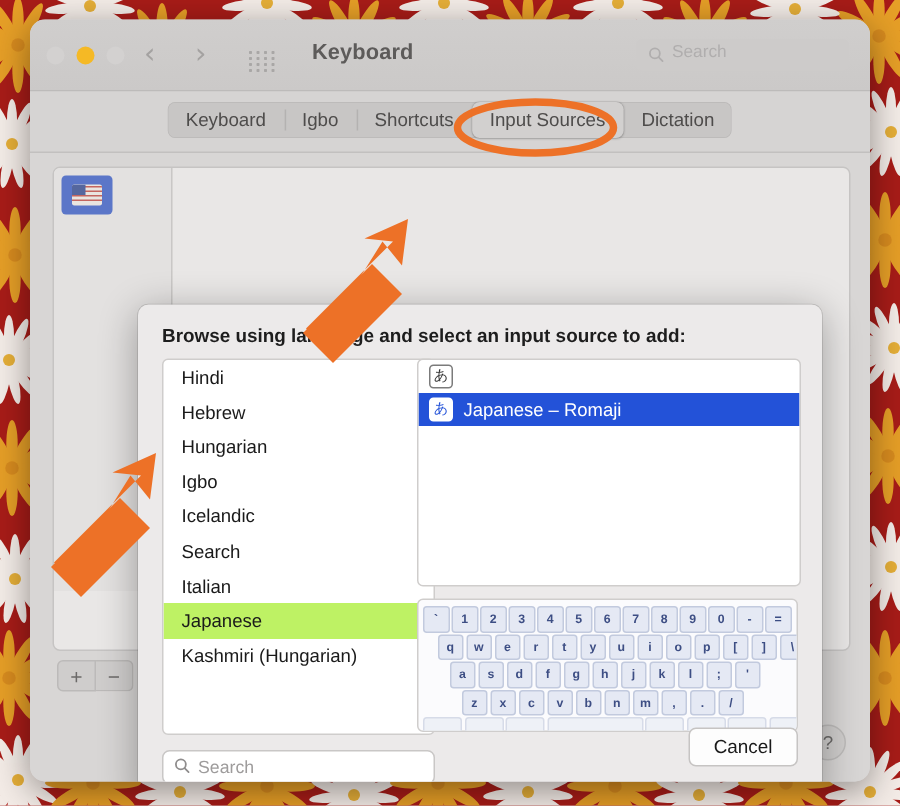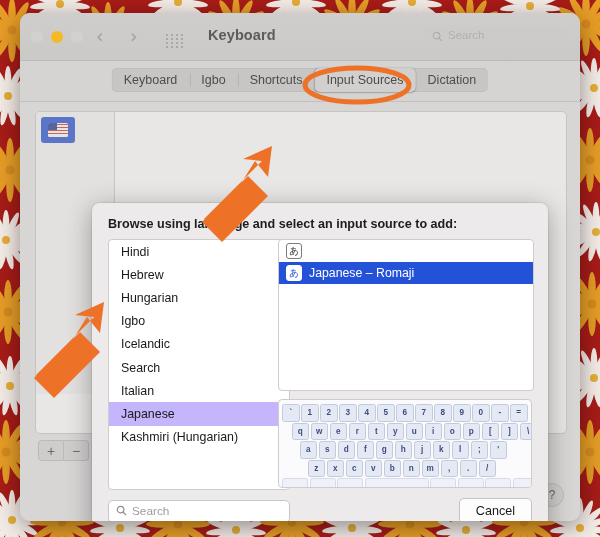--- a/index.html
+++ b/index.html
@@ -124,21 +124,21 @@
     background:#eceaea;border-radius:7px;
     box-shadow:0 5px 26px rgba(0,0,0,.33),0 0 0 .5px rgba(0,0,0,.14);
     overflow:hidden;
   }
   #sheet-title{position:absolute;left:16px;top:14px;font-size:12.6px;color:#1d1d1d;font-weight:600;}
   #lang-box{
     position:absolute;left:16px;top:36px;width:180px;height:249px;
     background:#fff;border:1px solid #cfcdcc;border-radius:4px;overflow:hidden;
   }
   .lang-row{height:23.2px;display:flex;align-items:center;padding-left:12px;font-size:12.4px;color:#1a1a1a;}
-  .lang-row.sel{background:#c4b5fd;}
+  .lang-row.sel{background:#bef264;}
   #srcs-box{
     position:absolute;left:186px;top:36px;width:254px;height:150px;
     background:#fff;border:1px solid #cfcdcc;border-radius:4px;overflow:hidden;
   }
   .src-row{height:22px;display:flex;align-items:center;padding-left:7px;font-size:12.3px;color:#161616;gap:7px;}
   .src-row.sel{background:#2352d8;color:#fff;}
   .jicon{
     width:14px;height:14px;border-radius:3px;flex:0 0 14px;
     display:flex;align-items:center;justify-content:center;
     font-size:9.5px;line-height:1;font-family:"DejaVu Sans",sans-serif;
@@ -161,21 +161,21 @@
   .key.w2{width:24px;}
   .key.w3{width:32px;}
   .key.w5{width:62px;}
   .key.pad{width:8px;background:transparent;border:none;}
   #sheet-search{
     position:absolute;left:16px;top:297px;width:180px;height:21px;
     background:#fff;border:1px solid #c9c7c6;border-radius:5px;
   }
   #sheet-search .mag{position:absolute;left:7px;top:4px;}
   #sheet-search .ph{position:absolute;left:23px;top:3px;font-size:11.8px;color:#9e9c9c;}
-  #sheet-btns{position:absolute;right:16px;top:295px;display:flex;gap:19px;padding-left:18px;}
+  #sheet-btns{position:absolute;right:16px;top:282px;display:flex;gap:19px;padding-left:18px;}
   .sbtn{
     height:24px;padding:0 16px;display:flex;align-items:center;justify-content:center;
     font-size:12.6px;border-radius:5px;
   }
   #cancel-btn{background:#fdfdfd;border:1px solid #c6c4c3;color:#1a1a1a;}
   #add-btn{background:#3874f2;color:#fff;border:1px solid #2f68e0;min-width:62px;}
   
   #annots{position:absolute;inset:0;pointer-events:none;}
 </style>
 </head>

